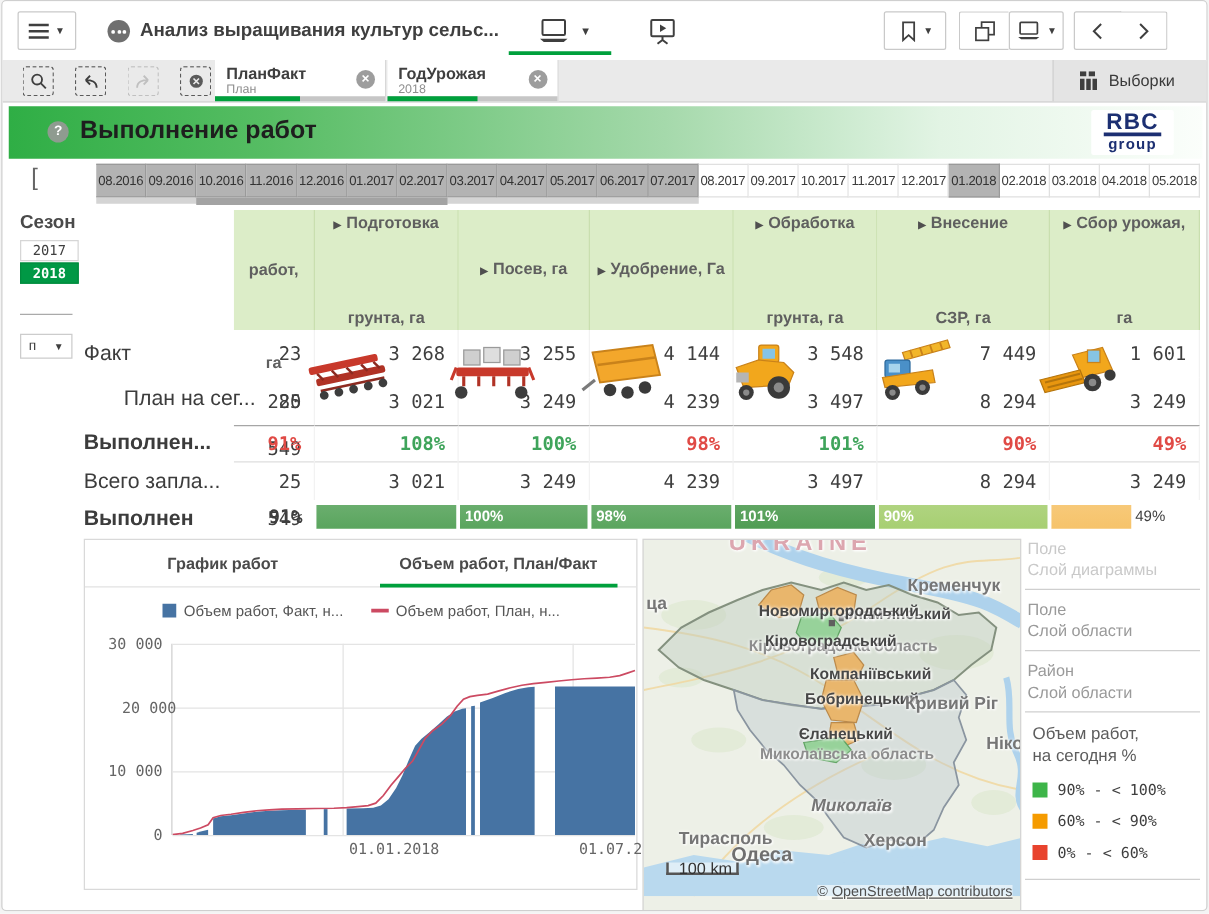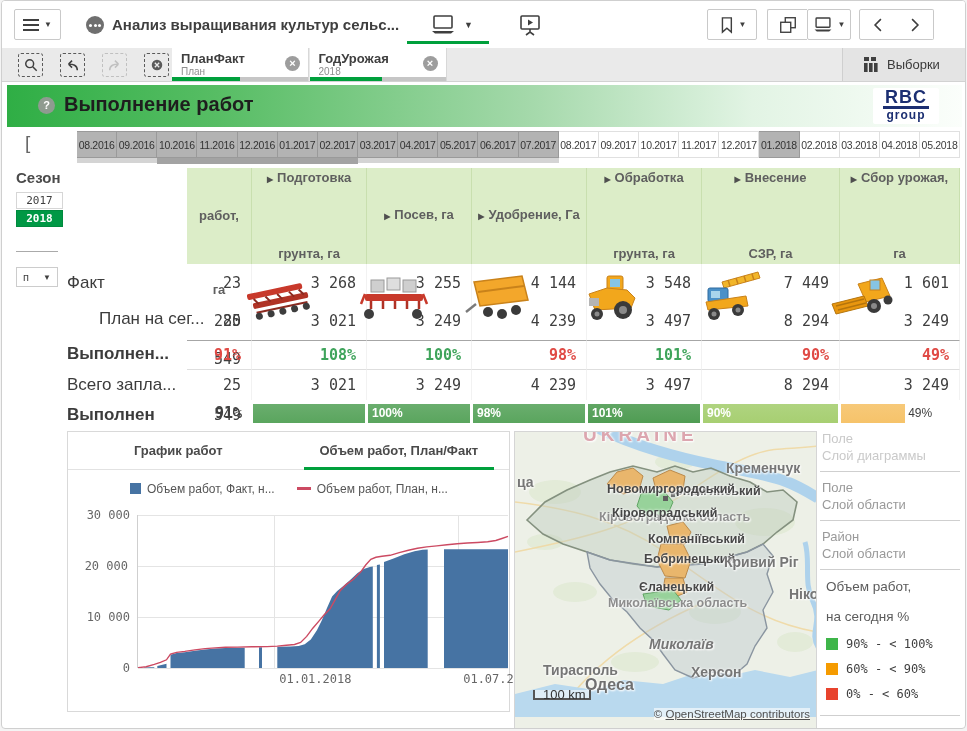--- a/index.html
+++ b/index.html
@@ -474,21 +474,21 @@
         <polygon points="32.5,153.0 32.5,139.7 38.6,138.0 46.8,137.2 56.9,135.7 67.1,134.4 77.3,133.5 87.4,133.1 99.6,132.8 106.7,132.8 106.7,153.0" fill="#4673a3"></polygon>
         <polygon points="121.0,153.0 121.0,132.3 124.0,132.3 124.0,153.0" fill="#4673a3"></polygon>
         <polygon points="139.3,153.0 139.3,131.8 152.5,131.6 160.6,131.1 166.7,129.3 172.8,124.4 178.9,115.3 184.0,105.1 189.1,92.8 194.1,81.6 199.2,76.0 205.3,70.9 212.4,64.8 219.6,58.1 225.7,54.1 231.8,52.0 234.8,51.5 234.8,153.0" fill="#4673a3"></polygon>
         <polygon points="238.9,153.0 238.9,50.0 241.9,49.5 241.9,153.0" fill="#4673a3"></polygon>
         <polygon points="246.0,153.0 246.0,46.9 256.2,43.3 266.3,39.3 276.5,36.2 284.6,34.7 289.7,34.4 289.7,153.0" fill="#4673a3"></polygon>
         <polygon points="306.0,153.0 306.0,34.2 370.0,34.2 370.0,153.0" fill="#4673a3"></polygon>
         <polyline points="0.0,152.7 8.1,151.7 16.3,149.4 22.4,147.4 28.5,144.8 32.5,139.2 38.6,137.4 46.8,136.4 56.9,134.9 67.1,133.6 77.3,132.9 87.4,132.3 99.6,132.1 113.8,131.8 129.1,131.6 139.3,131.1 148.4,130.3 156.5,129.5 162.6,127.5 168.7,121.4 174.8,113.2 180.9,106.1 186.0,100.0 192.1,93.8 197.2,84.7 202.3,75.5 208.4,69.4 215.5,64.3 222.6,57.1 227.7,50.0 232.8,44.4 237.9,42.3 244.0,41.3 252.1,40.3 261.2,37.7 270.4,35.2 279.5,33.2 288.7,31.9 298.8,30.9 309.0,29.8 319.2,28.8 329.3,28.0 339.5,27.5 349.7,26.8 357.8,25.5 363.9,23.5 370.0,21.4" fill="none" stroke="#cc4a62" stroke-width="1.4"></polyline>
       </svg>
     <div id="plot-labels">
         <div class="ylab" style="left: 6px; top: 76px;">30 000</div>
-        <div class="ylab" style="left: 4px; top: 127px;">20 000</div>
+        <div class="ylab" style="left: 17px; top: 127px;">20 000</div>
         <div class="ylab" style="left: 6px; top: 178px;">10 000</div>
         <div class="ylab" style="left: 6px; top: 229px;">0</div>
         <div class="xlab" style="left: 211.209px; top: 240px;">01.01.2018</div>
         <div class="xlab" style="left: 395.192px; top: 240px;">01.07.2018</div>
       </div>
   </div>
 
   <div id="map" class="abs">
     <svg width="303" height="285" viewBox="0 0 303 285">
       <rect x="0" y="0" width="303" height="285" fill="#edf0e7"></rect>
@@ -562,20 +562,20 @@
         <div class="mp-title" style="color: rgb(154, 154, 154);">Поле</div>
         <div class="mp-sub" style="color: rgb(154, 154, 154);">Слой области</div>
       </div>
       <div class="mp-div"></div>
       <div>
         <div class="mp-title" style="color: rgb(154, 154, 154);">Район</div>
         <div class="mp-sub" style="color: rgb(154, 154, 154);">Слой области</div>
       </div>
       <div class="mp-div"></div>
       <div class="mp-legend-title">Объем работ,</div>
-      <div class="mp-legend-title" style="margin-top: 12px;">на сегодня %</div>
+      <div class="mp-legend-title" style="margin-top: 0px;">на сегодня %</div>
       <div class="mp-item"><i style="background: rgb(62, 181, 73);"></i>90% - &lt; 100%</div>
       <div class="mp-item"><i style="background: rgb(245, 155, 0);"></i>60% - &lt; 90%</div>
       <div class="mp-item"><i style="background: rgb(232, 67, 45);"></i>0% - &lt; 60%</div>
       <div class="mp-div" style="margin-top: 14px;"></div>
     </div>
 
 </div>
 
 </body></html>

